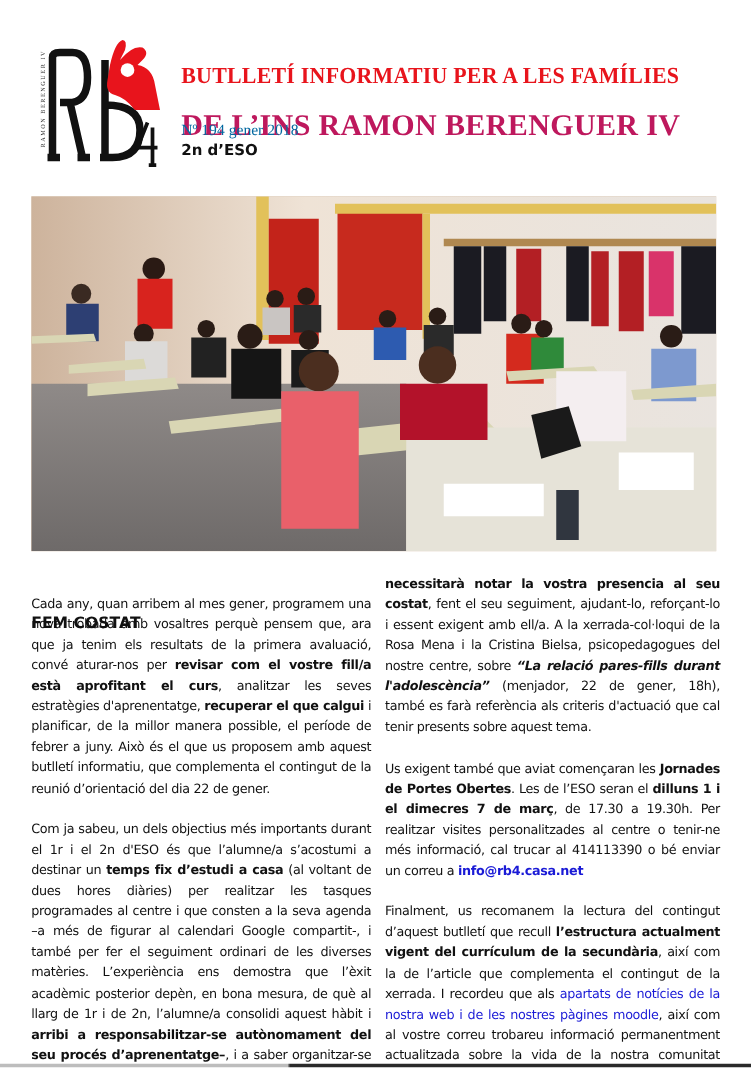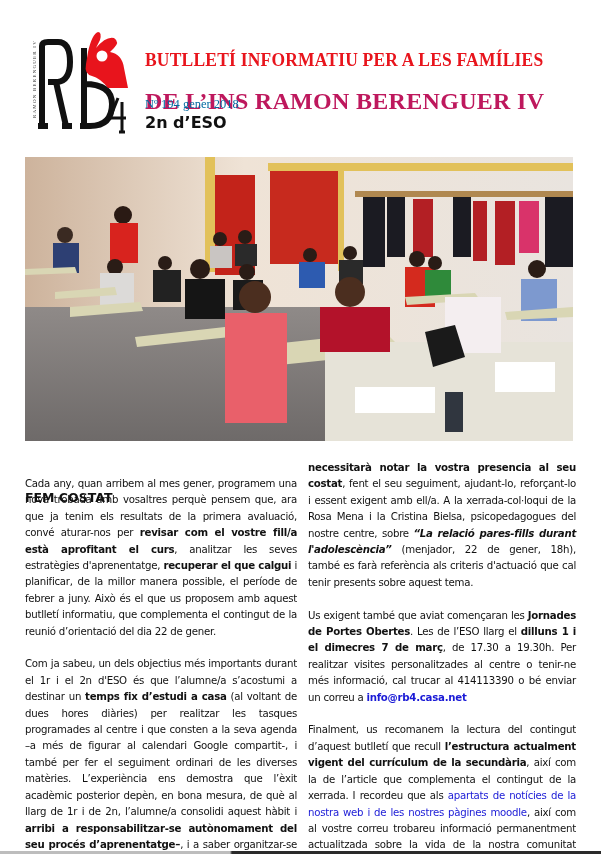--- a/index.html
+++ b/index.html
@@ -3,21 +3,21 @@
 <meta charset="utf-8">
 <style>
   html, body { margin: 0; padding: 0; background: #ffffff; }
   body { width: 601px; height: 854px; position: relative; overflow: hidden; font-family: "DejaVu Sans", sans-serif; color: #111; }
 
   
   .logo { position: absolute; left: 30px; top: 28px; width: 100px; height: 108px; }
   .title1 { position: absolute; left: 145px; top: 50px; font-family: "Liberation Serif", serif; font-weight: bold; font-size: 17.5px; color: #e8141c; letter-spacing: 0.2px; white-space: nowrap; transform: scaleY(1.05); }
   .title2 { position: absolute; left: 145px; top: 70px; font-family: "Liberation Serif", serif; font-weight: bold; font-size: 24px; color: #be185d; letter-spacing: 0.3px; white-space: nowrap; margin-top: 18px; }
   .issue { position: absolute; left: 145px; top: 97px; font-family: Liberation Serif, serif; font-size: 12.5px; color: #0369a1; }
-  .grade { position: absolute; left: 145px; top: 113px; font-family: "DejaVu Sans", sans-serif; font-weight: bold; font-size: 16px; color: #111; }
+  .grade { position: absolute; left: 145px; top: 113px; font-family: "DejaVu Sans", sans-serif; font-weight: bold; font-size: 12px; color: #111; }
 
   
   .photo { position: absolute; left: 25px; top: 157px; width: 548px; height: 284px; overflow: hidden; background: #d9c6b2; }
 
   
   .heading { position: absolute; left: 25px; top: 459px; font-family: "DejaVu Sans", sans-serif; font-weight: bold; font-size: 12.5px; color: #111; margin-top: 31px; }
   .col { position: absolute; font-family: "DejaVu Sans", sans-serif; font-size: 10.2px; line-height: 16.4px; text-align: justify; color: #111; letter-spacing: -0.25px; }
   .col p { margin: 0 0 16.4px 0; }
   .colL { left: 25px; top: 476px; width: 272px; }
   .colR { left: 308px; top: 460px; width: 268px; }
@@ -151,21 +151,21 @@
   <p>
     <span>Com ja sabeu, un dels objectius més importants  durant el 1r i el 2n d'ESO és que l’alumne/a s’acostumi a destinar un </span><b>temps fix d’estudi a casa</b><span> (al voltant de dues hores diàries) per realitzar les tasques programades al centre i que consten a la seva agenda –a més de figurar al calendari Google compartit-, i també per fer el seguiment ordinari de les diverses matèries.  L’experiència ens demostra que l’èxit acadèmic posterior depèn, en bona mesura, de què al llarg de 1r i de 2n, l’alumne/a  consolidi aquest hàbit i </span><b>arribi a responsabilitzar-se autònomament del seu procés d’aprenentatge–</b><span>, i a saber organitzar-se de manera efectiva, sense necessitat de suport extern. Al centre ensenyem a fer-ho des de la tutoria i des de les diferents matèries, però és evident que fins que el vostre fill/a no arribi a assolir aquesta plena autonomia, </span>
   </p>
 </div>
 
 <div class="col colR">
   <p>
     <b>necessitarà notar la vostra presencia al seu costat</b><span>, fent el seu seguiment, ajudant-lo,  reforçant-lo i essent exigent amb ell/a. A la xerrada-col·loqui de la Rosa Mena i la Cristina Bielsa, psicopedagogues del nostre centre, sobre </span><span class="it">“La relació pares-fills durant l'adolescència”</span><span> (menjador, 22 de gener, 18h), també es farà referència als criteris d'actuació que cal tenir presents sobre aquest tema.</span>
   </p>
   <p>
-    <span>Us exigent també que aviat començaran les </span><b>Jornades de Portes Obertes</b><span>. Les de l’ESO llarg el </span><b>dilluns 1 i el dimecres 7 de març</b><span>, de 17.30 a 19.30h. Per realitzar visites personalitzades al centre o tenir-ne més informació, cal trucar al 414113390 o bé  enviar un correu a </span><a class="mail">info@rb4.casa.net</a>
+    <span>Us exigent també que aviat començaran les </span><b>Jornades de Portes Obertes</b><span>. Les de l’ESO seran el </span><b>dilluns 1 i el dimecres 7 de març</b><span>, de 17.30 a 19.30h. Per realitzar visites personalitzades al centre o tenir-ne més informació, cal trucar al 414113390 o bé  enviar un correu a </span><a class="mail">info@rb4.casa.net</a>
   </p>
   <p>
     <span>Finalment, us recomanem la lectura del contingut d’aquest butlletí que recull </span><b>l’estructura actualment vigent del currículum de la secundària</b><span>, així com la de l’article que complementa el contingut de la xerrada. I recordeu que als </span><a class="lnk">apartats de notícies de la nostra web i de les nostres pàgines moodle</a><span>, així com al vostre correu trobareu informació permanentment actualitzada sobre la vida de la nostra comunitat educativa.</span>
   </p>
 
 </div>
 
 <div class="bottom-strip"></div>
 
 </body></html>

